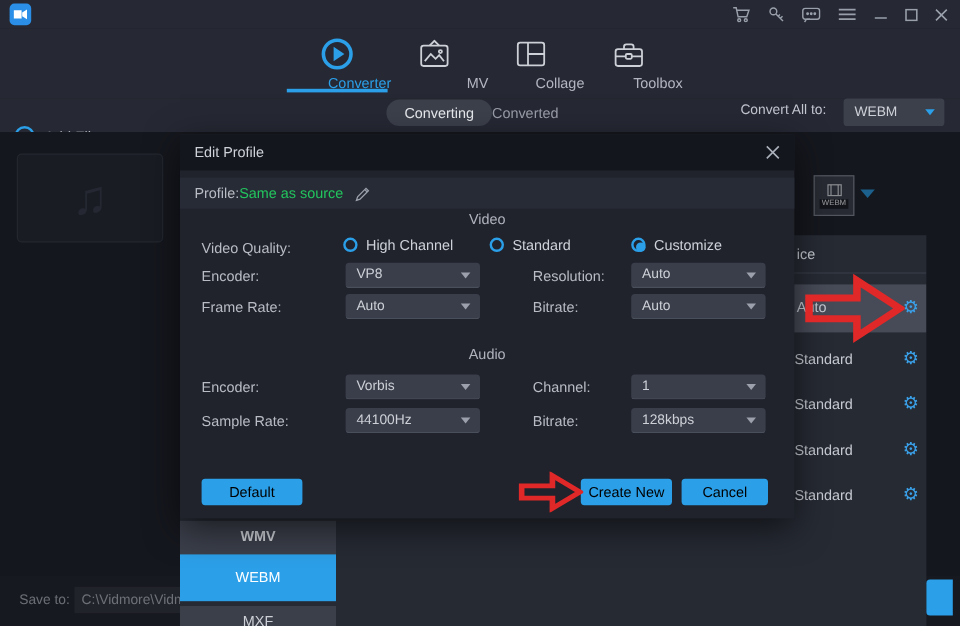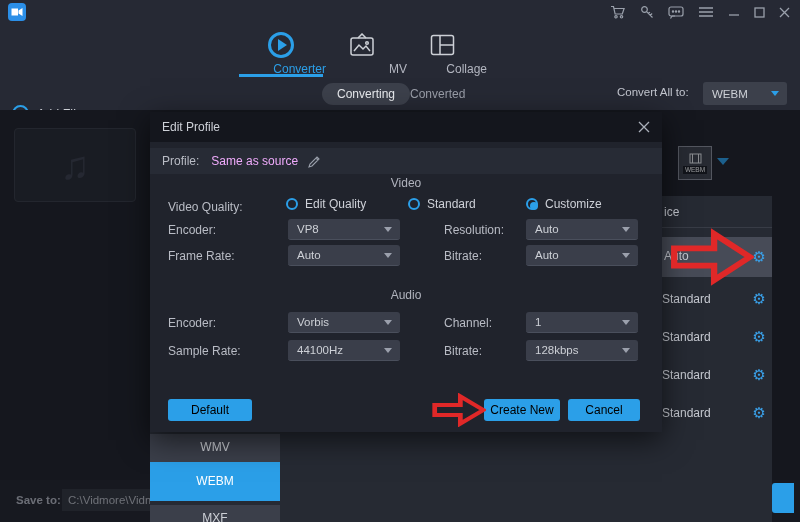--- a/index.html
+++ b/index.html
@@ -75,38 +75,38 @@
   .prof-row .plabel { position:absolute; left:512px; top:0; line-height:38px; color:#c6c9d1; font-size:12px; }
   .prof-row .gear { position:absolute; left:598px; top:0; width:22px; line-height:38px; text-align:center;
                     color:#3aa0e8; font-size:15px; cursor:pointer; }
   .prof-row.selected { background:#474b57; height:40px; }
   .fmt-col-row { position:absolute; left:0; width:130px; background:#3b3f4a; color:#cdd0d6;
                  text-align:center; font-size:12px; }
   .fmt-col-row.sel-blue { background:#2b9fe8; color:#fff; }
 
   
   .savebar { position:absolute; left:0; top:370px; width:800px; height:42px; background:#23252e; }
-  .savebar .slabel { position:absolute; left:16px; top:14px; color:#b3b6c0; font-size:11.5px;font-weight:bold; }
+  .savebar .slabel { position:absolute; left:16px; top:14px; color:#b3b6c0; font-size:11.5px; }
   .save-input { position:absolute; left:62px; top:9px; width:92px; height:22px; background:#33363f;
                 color:#b8bbc3; font-size:11.5px; line-height:22px; padding-left:6px; white-space:nowrap;
                 overflow:hidden; }
   .convert-frag { position:absolute; left:772px; top:373px; width:22px; height:30px; background:#2b9fe8;
                   border-radius:3px 0 0 3px; z-index:2; }
 
   
   .dialog { position:absolute; left:150px; top:2px; width:512px; height:320px; background:#20232c;
             z-index:3; box-shadow:0 8px 28px rgba(0,0,0,0.6); }
   .dlg-header { position:absolute; left:0; top:0; width:512px; height:30px; background:#14161d;
                 display:flex; align-items:center;justify-content:space-between; }
   .dlg-title { margin-left:12px; font-size:12px; color:#ced1d8; }
   .dlg-close { margin-left:auto; margin-right:12px; cursor:pointer; display:flex; }
   .dlg-strip { position:absolute; left:0; top:36px; width:512px; height:26px; background:#272b35;
                display:flex; align-items:center; }
   .dlg-strip .pl { margin-left:12px; color:#b9bcc5; }
-  .dlg-strip .pv { margin-left:12px; color:#f0abfc; }
+  .dlg-strip .pv { margin-left:0; color:#22c55e; }
   .dlg-strip .pedit { margin-left:9px; display:flex; cursor:pointer; }
   .sect { position:absolute; width:512px; text-align:center; color:#b0b3bd; font-size:12px; }
   .dlbl { position:absolute; color:#b9bcc5; font-size:12px; }
   .rgroup { position:absolute; display:flex; align-items:center; gap:7px; cursor:pointer; }
   .radio { width:12px; height:12px; border:2px solid #2b9fe8; border-radius:50%; position:relative;
            background:transparent; flex:0 0 auto; }
   .radio.checked::after { content:""; position:absolute; left:2px; top:2px; width:8px; height:8px;
                           border-radius:50%; background:#2b9fe8; }
   .rgroup .rlabel { color:#ced1d8; font-size:12px; }
   .dsel { width:112px; height:21px; background:#3a3e4a; border-bottom:1px solid #4a4f5c; cursor:pointer; }
@@ -193,20 +193,31 @@
     </div>
     <div class="tab" style="left:397px">
       <div class="ticon">
         <svg width="25" height="22" viewBox="0 0 25 22" fill="none" stroke="#cdd0d6" stroke-width="1.5">
             <rect x="1.5" y="1.5" width="22" height="19" rx="2"></rect>
             <path d="M10 1.5 V20.5 M10 11 H23.5"></path>
           </svg>
       </div>
       <div class="tlabel">Collage</div>
     </div>
+    <div class="tab" style="left:479px">
+      <div class="ticon">
+        <svg width="26" height="23" viewBox="0 0 26 23" fill="none" stroke="#cdd0d6" stroke-width="1.5">
+            <rect x="2" y="7" width="22" height="14" rx="2"></rect>
+            <path d="M9 7 V5 a2 2 0 0 1 2 -2 h4 a2 2 0 0 1 2 2 V7"></path>
+            <rect x="10.5" y="11" width="5" height="4" rx="1"></rect>
+            <path d="M2 13 h8.5 M15.5 13 H24"></path>
+          </svg>
+      </div>
+      <div class="tlabel">Toolbox</div>
+    </div>
     <div class="tab-underline"></div>
   </div>
 
   <div class="toolbar">
     <div class="addfiles">
       <div class="plus-circle"></div>
       <span class="lbl">Add Files</span>
       <div class="caret-down"></div>
     </div>
     <div class="pill">Converting</div>
@@ -260,21 +271,21 @@
       </div>
       <div class="prof-row" style="top:160px">
         <span class="plabel">Standard</span>
         <span class="gear">⚙</span>
       </div>
       <div class="prof-row" style="top:198px">
         <span class="plabel">Standard</span>
         <span class="gear">⚙</span>
       </div>
 
-      <div class="fmt-col-row" style="top:238px; height:42px; line-height:26px;">WMV</div>
+      <div class="fmt-col-row" style="top:238px; height:42px; line-height:26px;font-weight:bold;">WMV</div>
       <div class="fmt-col-row sel-blue" style="top:266px; height:39px; line-height:39px;">WEBM</div>
       <div class="fmt-col-row" style="top:309px; height:26px; line-height:26px;">MXF</div>
     </div>
 
     <div class="convert-frag"></div>
 
     <div class="dialog">
       <div class="dlg-header">
         <span class="dlg-title">Edit Profile</span>
         <span class="dlg-close">
@@ -292,21 +303,21 @@
               <path d="M2 12 l1 -3 L10 2 l2 2 L5 11 Z M9 3 l2 2"></path>
             </svg>
         </span>
       </div>
 
       <div class="sect" style="top:64px">Video</div>
 
       <span class="dlbl" style="left:18px; top:88px">Video Quality:</span>
       <div class="rgroup" style="left:136px; top:85px">
         <span class="radio"></span>
-        <span class="rlabel">Edit Quality</span>
+        <span class="rlabel">High Channel</span>
       </div>
       <div class="rgroup" style="left:258px; top:85px">
         <span class="radio"></span>
         <span class="rlabel">Standard</span>
       </div>
       <div class="rgroup" style="left:376px; top:85px">
         <span class="radio checked"></span>
         <span class="rlabel">Customize</span>
       </div>
 

